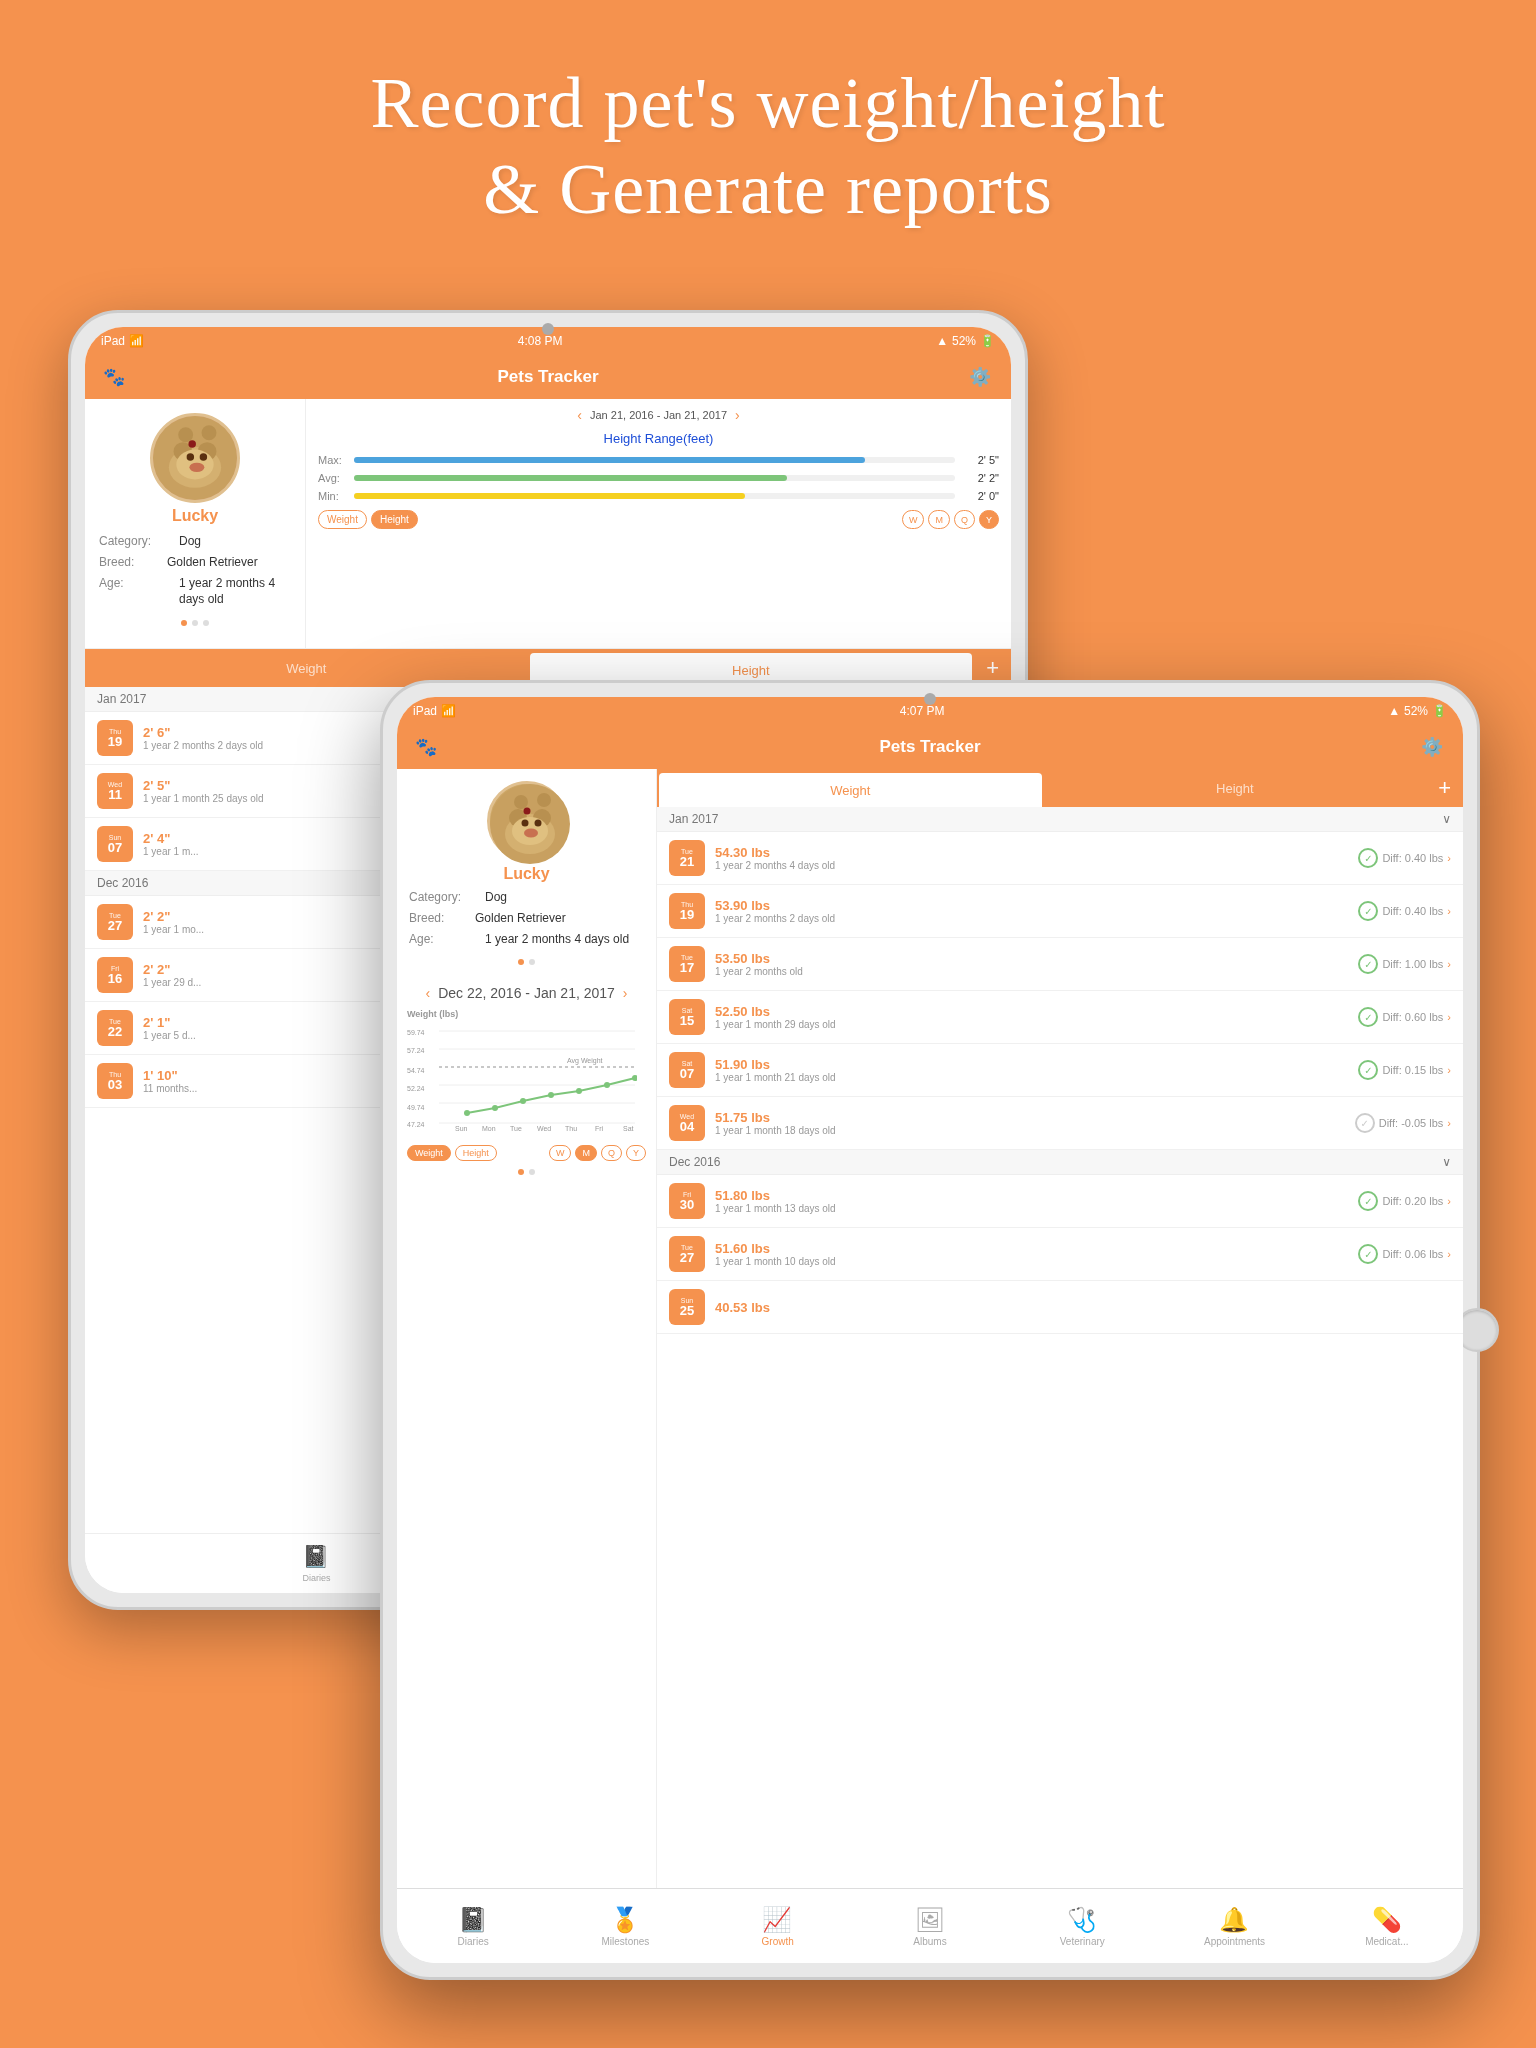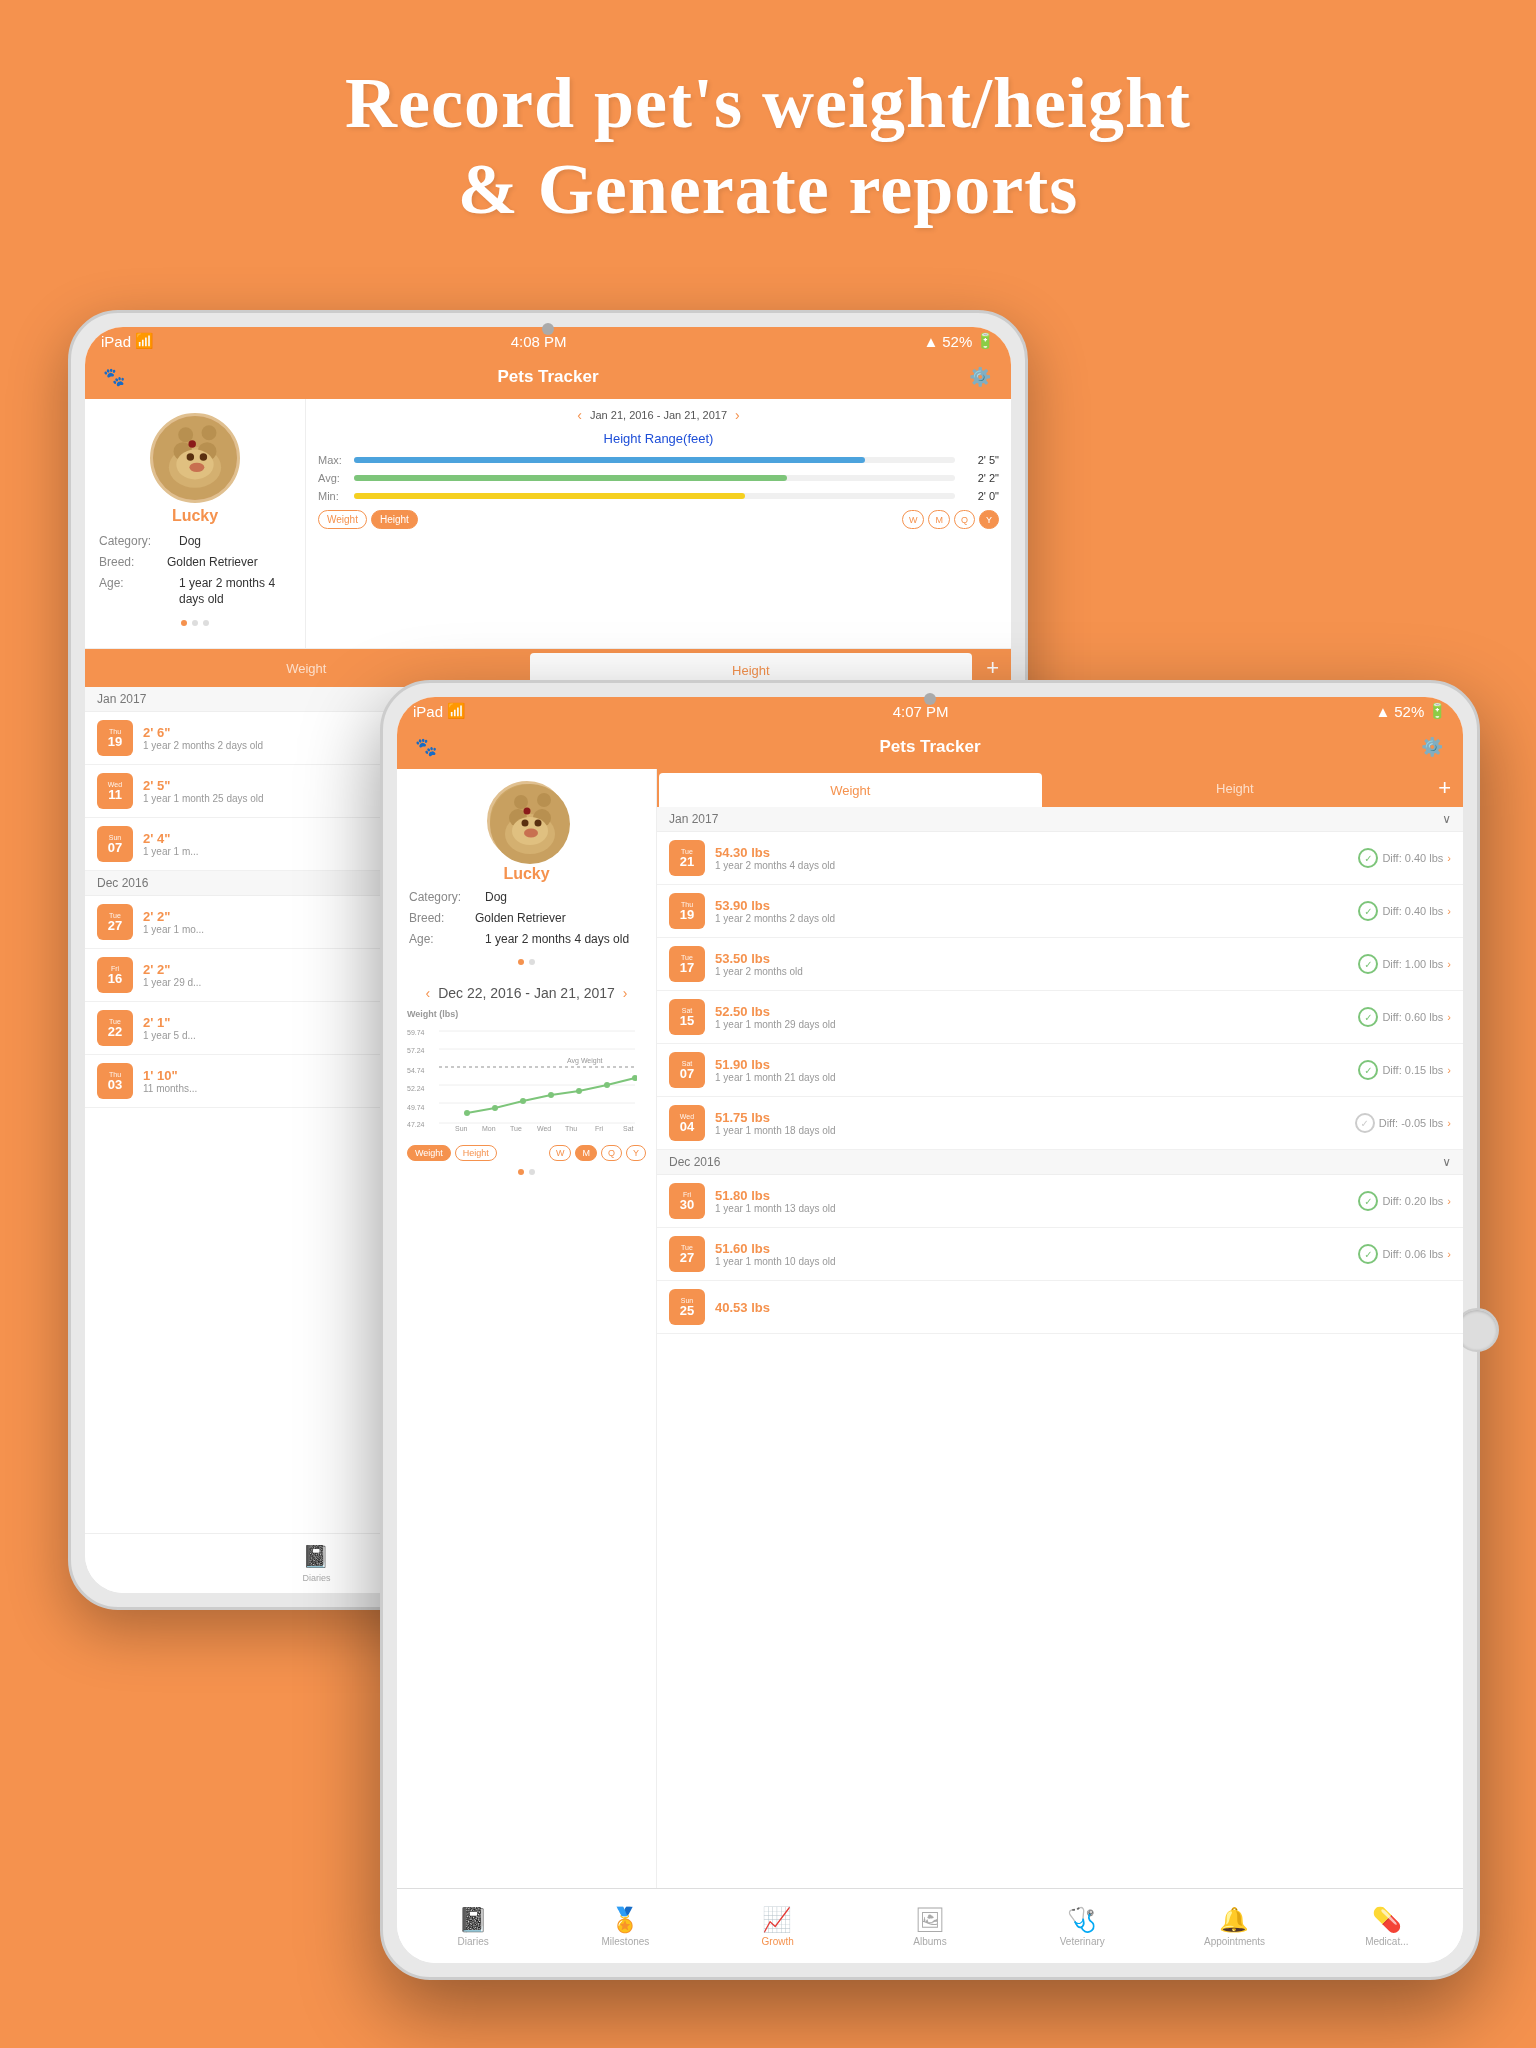--- a/index.html
+++ b/index.html
@@ -11,21 +11,21 @@
       overflow: hidden;
       position: relative;
     }
 
     
     .header-text {
       text-align: center;
       padding-top: 60px;
       color: white;
       font-size: 72px;
-      font-weight: 700;
+      font-weight: 400;
       line-height: 1.2;
       font-family: Georgia, 'Times New Roman', serif;
       letter-spacing: 1px;
       text-shadow: 2px 2px 4px rgba(0,0,0,0.1);
     }
 
     
     .tablet-back {
       position: absolute;
       top: 310px;
@@ -77,21 +77,21 @@
     }
 
     
     .status-bar {
       background: #F5924E;
       height: 28px;
       display: flex;
       align-items: center;
       justify-content: space-between;
       padding: 0 16px;
-      font-size: 15px;
+      font-size: 12px;
       color: white;
     }
 
     .status-left, .status-right {
       display: flex;
       align-items: center;
       gap: 4px;
     }
 
     

